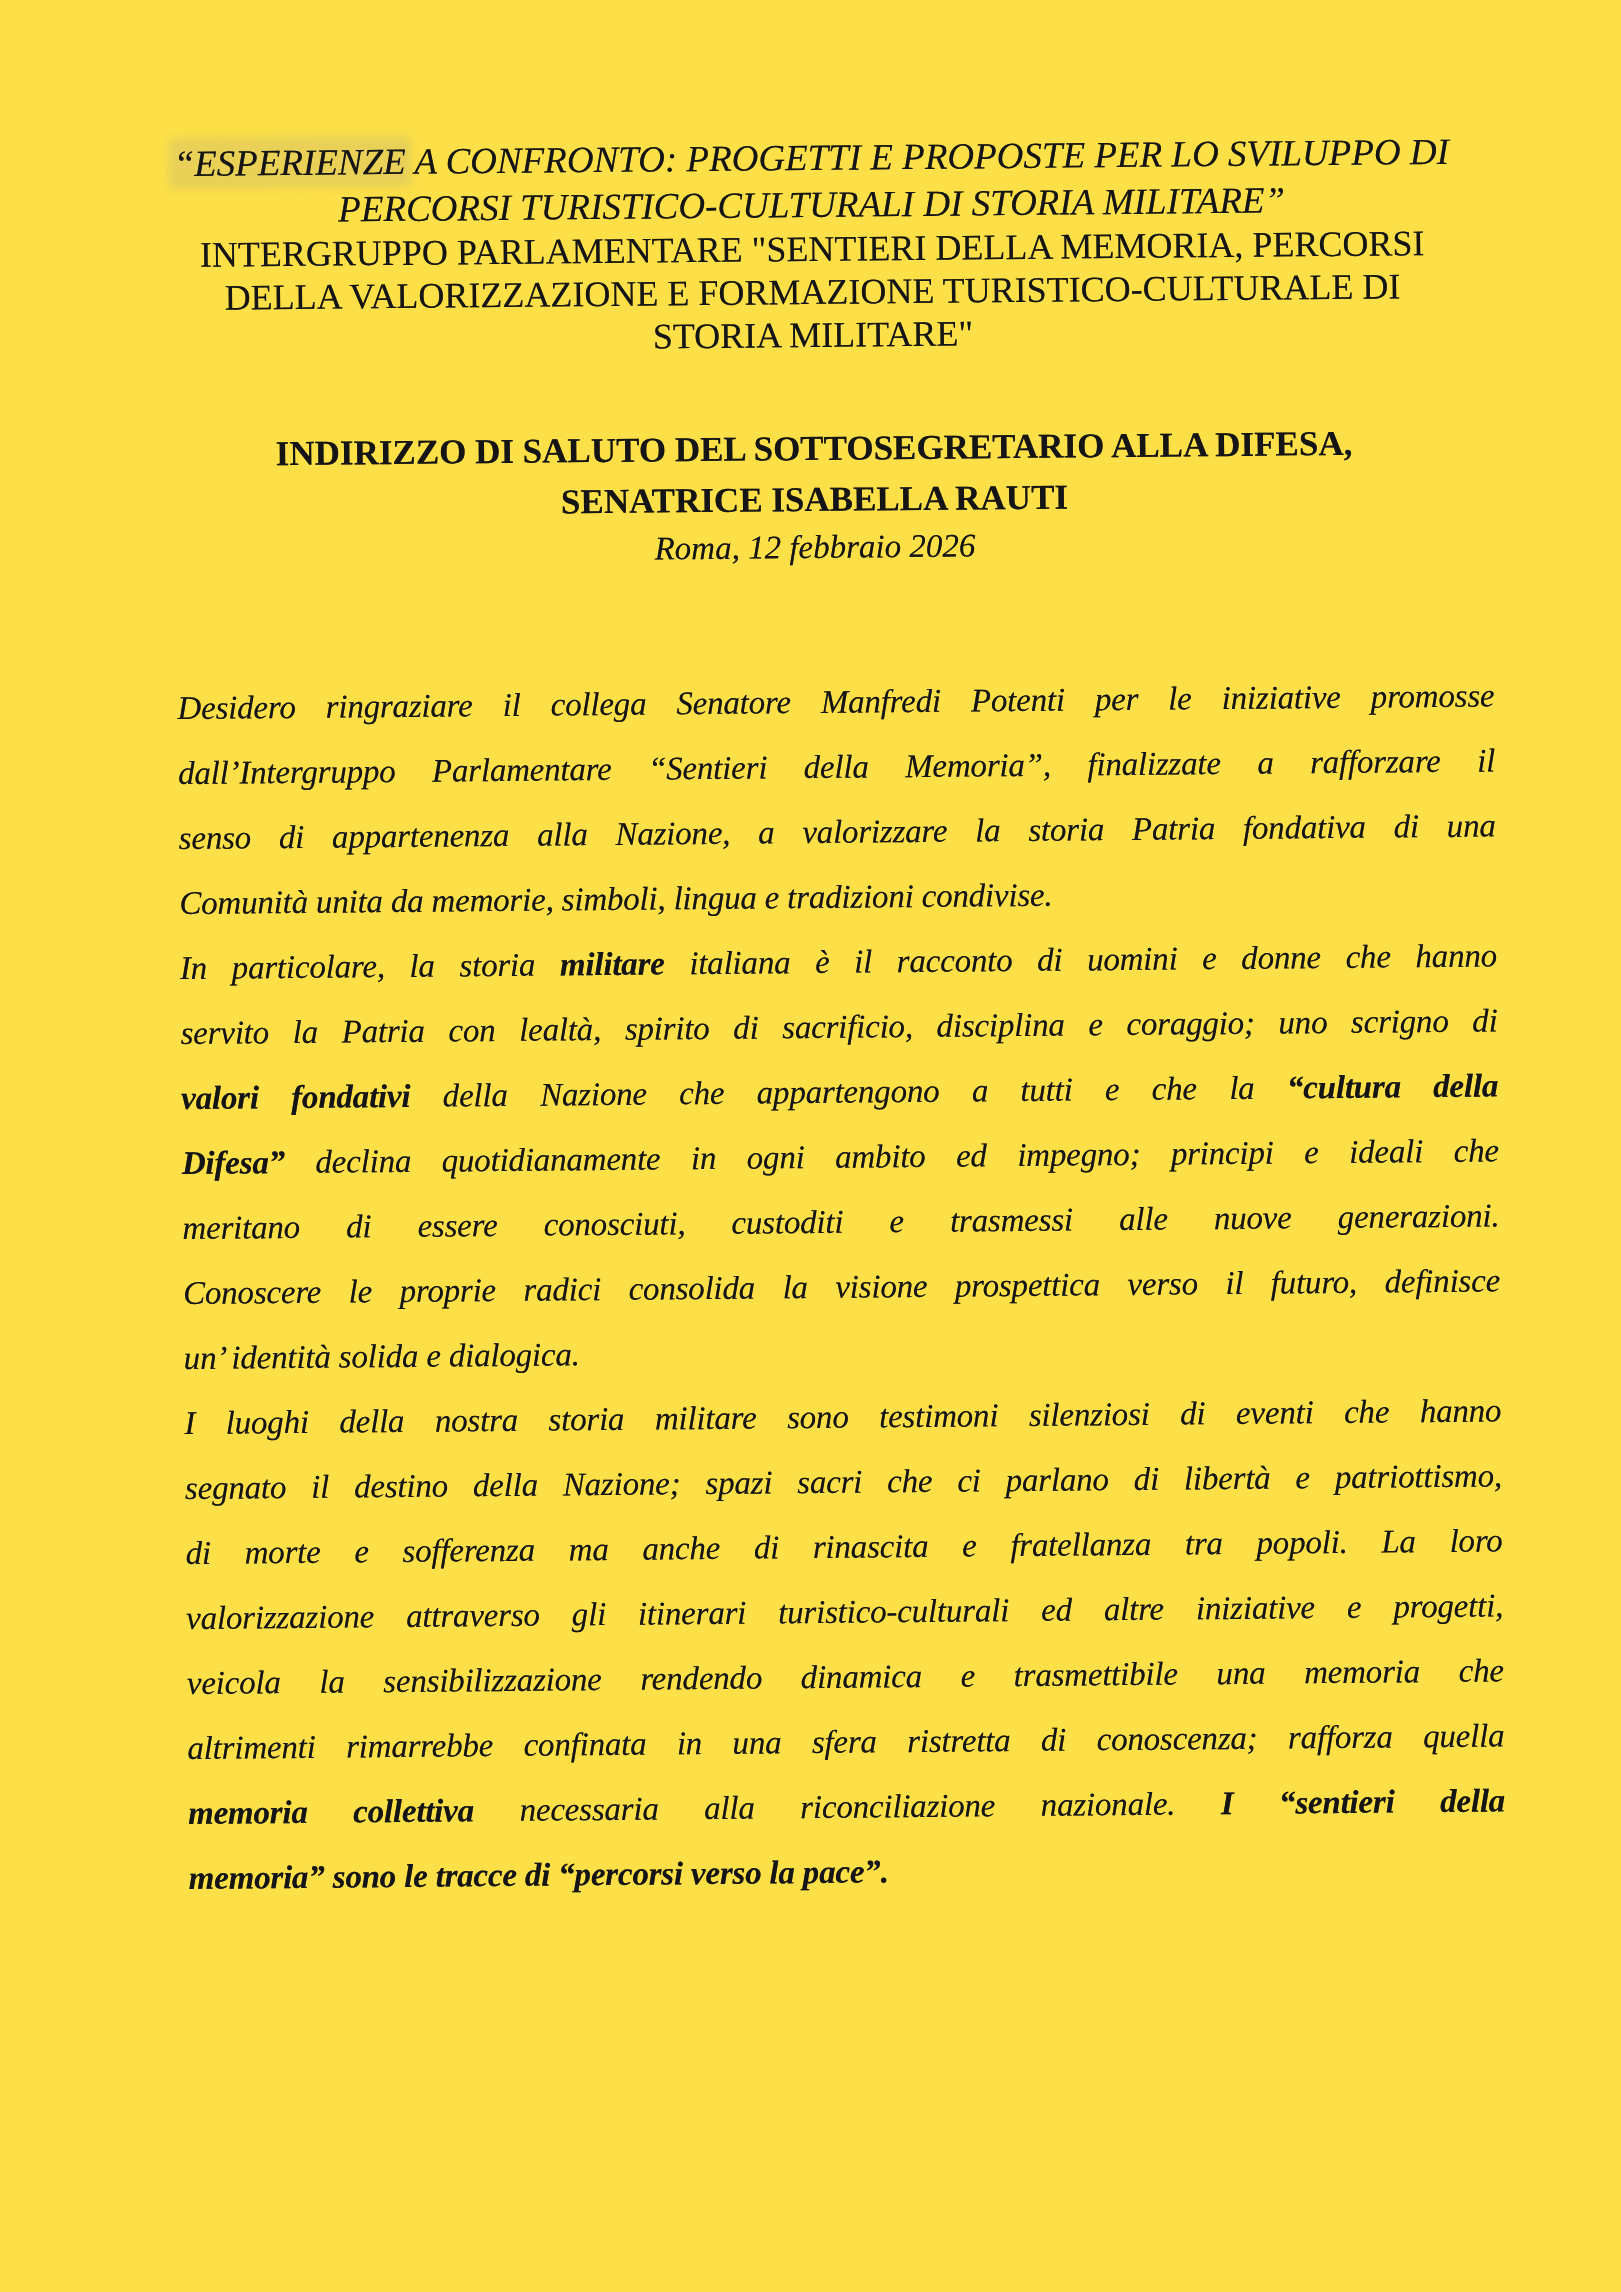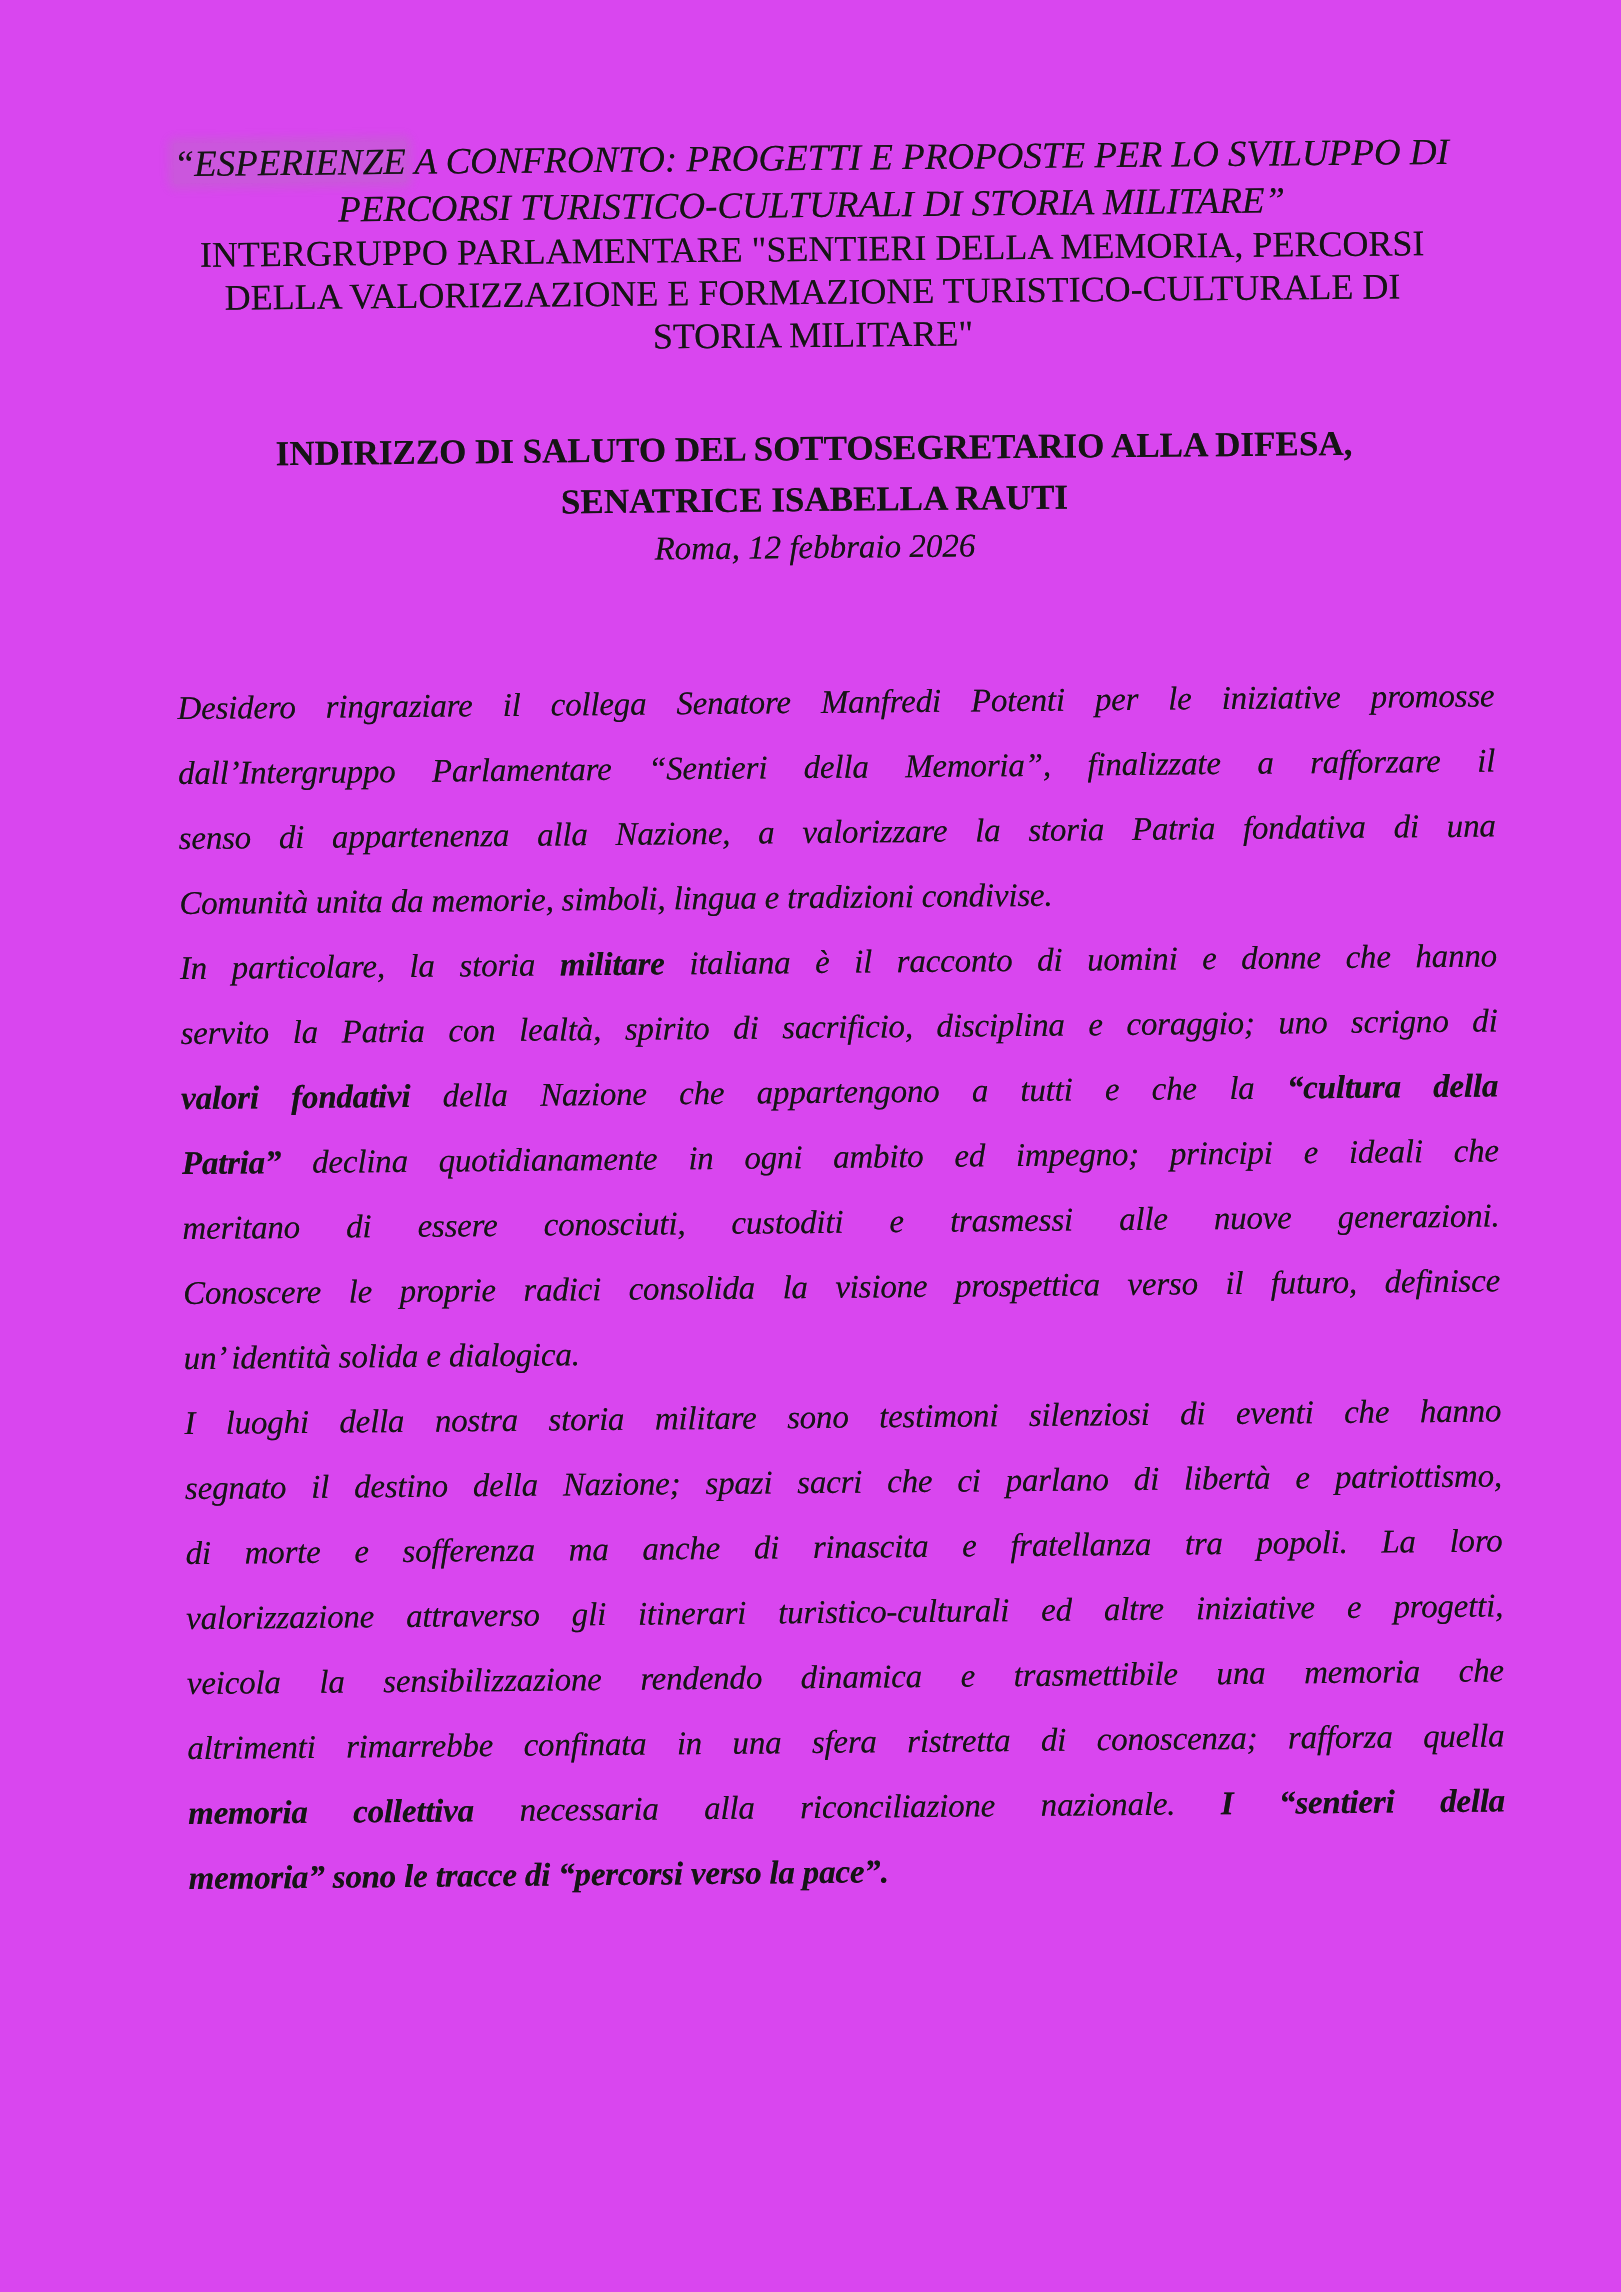--- a/index.html
+++ b/index.html
@@ -4,21 +4,21 @@
 <style>
   html, body {
     margin: 0;
     padding: 0;
     background: #ffffff;
   }
   .page {
     position: relative;
     width: 1622px;
     height: 2293px;
-    background: #d946ef;
+    background: #fde047;
     overflow: hidden;
     font-family: "Liberation Serif", "DejaVu Serif", serif;
     color: #151515;
   }
   .content {
     position: absolute;
     top: 0;
     left: 0;
     width: 100%;
     padding-top: 134px;
@@ -102,21 +102,21 @@
     </div>
 
     <div class="body-text">
       <div class="line"><span>Desidero ringraziare il collega Senatore Manfredi Potenti per le iniziative promosse</span></div>
       <div class="line"><span>dall’Intergruppo Parlamentare “Sentieri della Memoria”, finalizzate a rafforzare il</span></div>
       <div class="line"><span>senso di appartenenza alla Nazione, a valorizzare la storia Patria fondativa di una</span></div>
       <div class="line last"><span>Comunità unita da memorie, simboli, lingua e tradizioni condivise.</span></div>
       <div class="line"><span>In particolare, la storia </span><span class="b">militare</span><span> italiana è il racconto di uomini e donne che hanno</span></div>
       <div class="line"><span>servito la Patria con lealtà, spirito di sacrificio, disciplina e coraggio; uno scrigno di</span></div>
       <div class="line"><span class="b">valori fondativi</span><span> della Nazione che appartengono a tutti e che la </span><span class="b">“cultura della</span></div>
-      <div class="line"><span class="b">Patria”</span><span> declina quotidianamente in ogni ambito ed impegno; principi e ideali che</span></div>
+      <div class="line"><span class="b">Difesa”</span><span> declina quotidianamente in ogni ambito ed impegno; principi e ideali che</span></div>
       <div class="line"><span>meritano di essere conosciuti, custoditi e trasmessi alle nuove generazioni.</span></div>
       <div class="line"><span>Conoscere le proprie radici consolida la visione prospettica verso il futuro, definisce</span></div>
       <div class="line last"><span>un’ identità solida e dialogica.</span></div>
       <div class="line"><span>I luoghi della nostra storia militare sono testimoni silenziosi di eventi che hanno</span></div>
       <div class="line"><span>segnato il destino della Nazione; spazi sacri che ci parlano di libertà e patriottismo,</span></div>
       <div class="line"><span>di morte e sofferenza ma anche di rinascita e fratellanza tra popoli. La loro</span></div>
       <div class="line"><span>valorizzazione attraverso gli itinerari turistico-culturali ed altre iniziative e progetti,</span></div>
       <div class="line"><span>veicola la sensibilizzazione rendendo dinamica e trasmettibile una memoria che</span></div>
       <div class="line"><span>altrimenti rimarrebbe confinata in una sfera ristretta di conoscenza; rafforza quella</span></div>
       <div class="line"><span class="b">memoria collettiva</span><span> necessaria alla riconciliazione nazionale. </span><span class="b">I “sentieri della</span></div>

